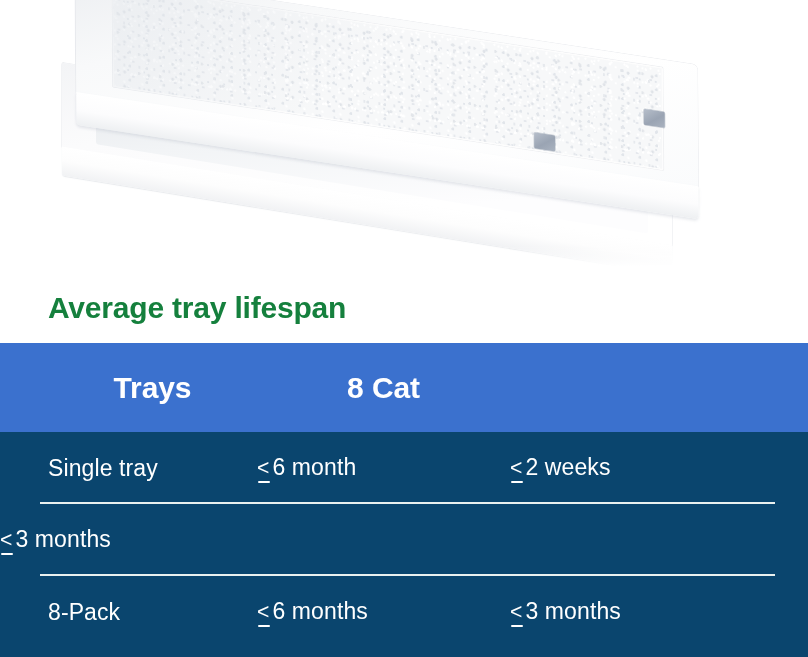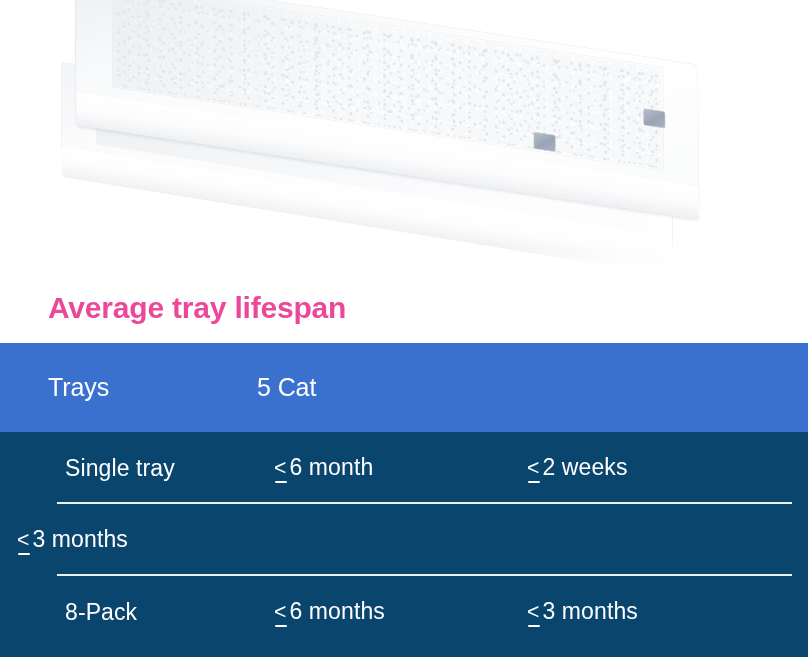--- a/index.html
+++ b/index.html
@@ -176,21 +176,21 @@
     background: #ffffff;
     display: flex;
     align-items: center;
   }
   .title {
     margin: 0;
     padding: 0 0 0 48px;
     font-size: 30px;
     font-weight: bold;
     letter-spacing: -0.2px;
-    color: #ec4899;
+    color: #15803d;
     line-height: 1;
     white-space: nowrap;
   }
 
   
   .table {
     position: absolute;
     left: 0;
     top: 343px;
     width: 808px;
@@ -199,33 +199,33 @@
 
   .thead {
     display: flex;
     align-items: center;
     width: 808px;
     height: 89px;
     background: #3b71ce;
     box-sizing: border-box;
   }
   .thead .cell {
-    font-size: 25px;
-    font-weight: normal;
+    font-size: 30px;
+    font-weight: bold;
     color: #ffffff;
     letter-spacing: -0.1px;
     white-space: nowrap;
+    text-align: center;
   }
 
   .tbody {
     width: 808px;
     height: 225px;
     background: #0a456e;
     box-sizing: border-box;
-    padding-left: 17px;
   }
 
   .trow {
     position: relative;
     display: flex;
     align-items: center;
     width: 808px;
     height: 72px;
     box-sizing: border-box;
   }
@@ -302,21 +302,21 @@
   </div>
 
   <div class="title-wrap">
     <h1 class="title">Average tray lifespan</h1>
   </div>
 
   <div class="table">
 
     <div class="thead">
       <div class="cell col-0">Trays</div>
-      <div class="cell col-1">5 Cat</div>
+      <div class="cell col-1">8 Cat</div>
     </div>
 
     <div class="tbody">
 
       <div class="trow">
         <div class="cell col-0">Single tray</div>
         <div class="cell col-1"><span class="le"><span class="lt">&lt;</span></span><span>6 month</span></div>
         <div class="cell col-2"><span class="le"><span class="lt">&lt;</span></span><span>2 weeks</span></div>
         <div class="divider"></div>
       </div>

